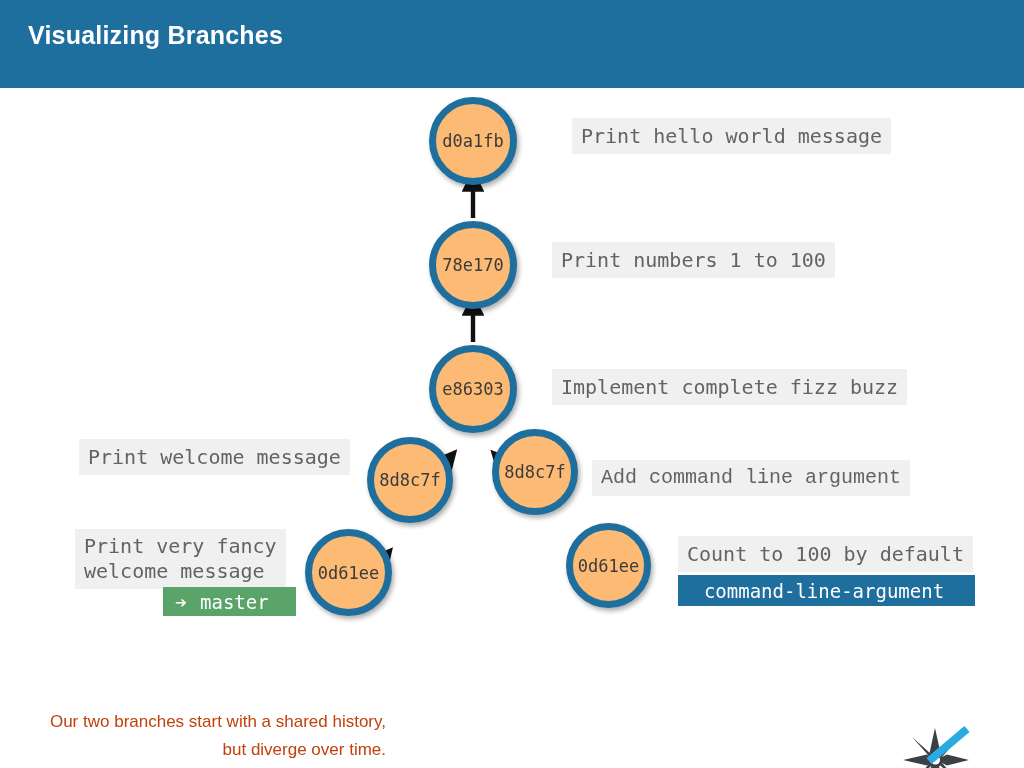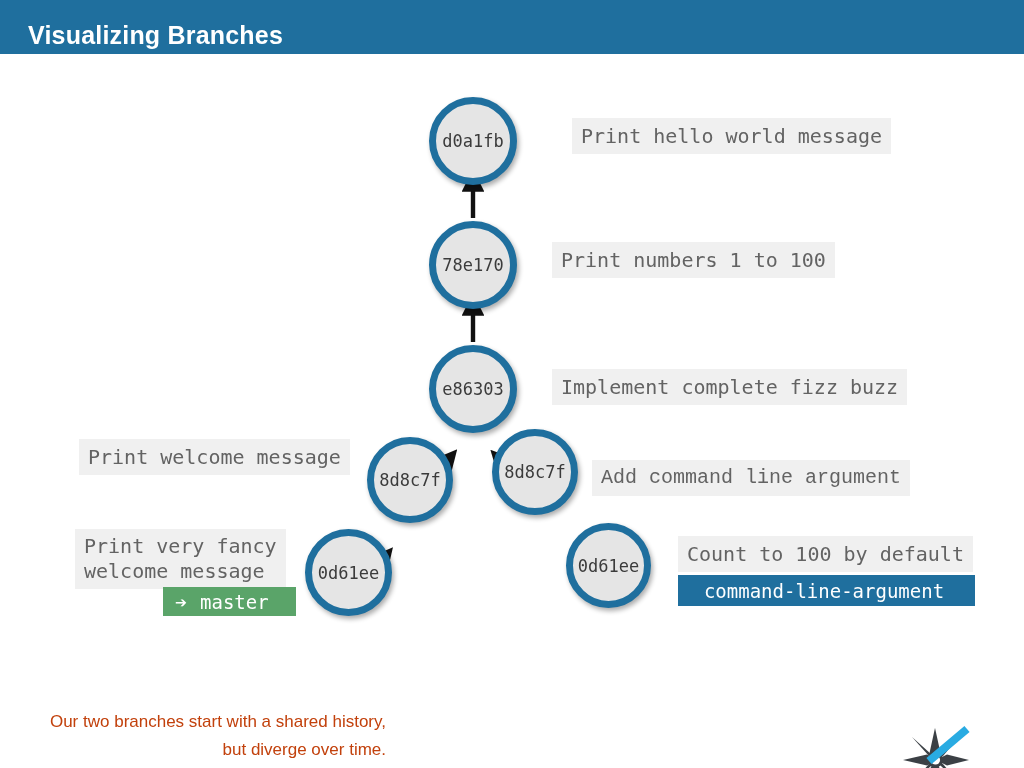--- a/index.html
+++ b/index.html
@@ -13,21 +13,21 @@
     font-family: "Liberation Sans", sans-serif;
     overflow: hidden;
     position: relative;
   }
 
   
   #header-bar {
     position: absolute;
     left: 0; top: 0;
     width: 1024px;
-    height: 54px;
+    height: 88px;
     background: #1f6f9e;
     box-sizing: border-box;
   }
   #header-title {
     position: absolute;
     left: 28px;
     top: 21px;
     font-size: 25px;
     font-weight: bold;
     color: #ffffff;
@@ -48,21 +48,21 @@
     left: 0; top: 0;
     width: 1024px;
     height: 700px;
     pointer-events: none;
   }
 
   
   .commit-node {
     position: absolute;
     border-radius: 50%;
-    background: #e5e5e5;
+    background: #fdba74;
     border: 7px solid #1f6f9e;
     box-sizing: border-box;
     box-shadow: 2px 3px 5px rgba(0,0,0,0.33);
     display: flex;
     align-items: center;
     justify-content: center;
   }
   .commit-label {
     font-family: "DejaVu Sans Mono", "Liberation Mono", monospace;
     font-size: 17px;

